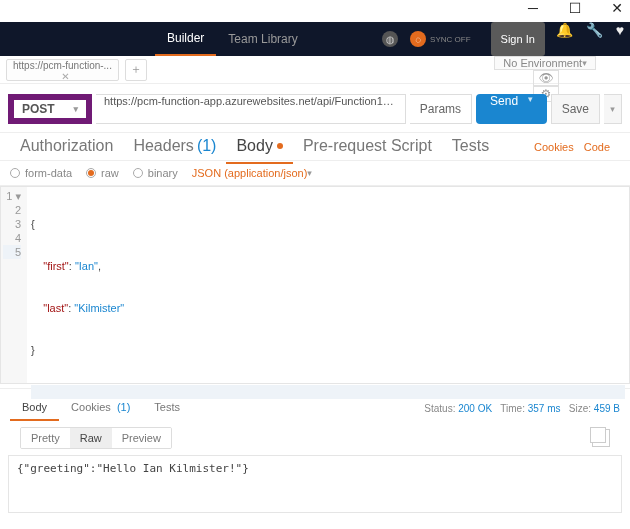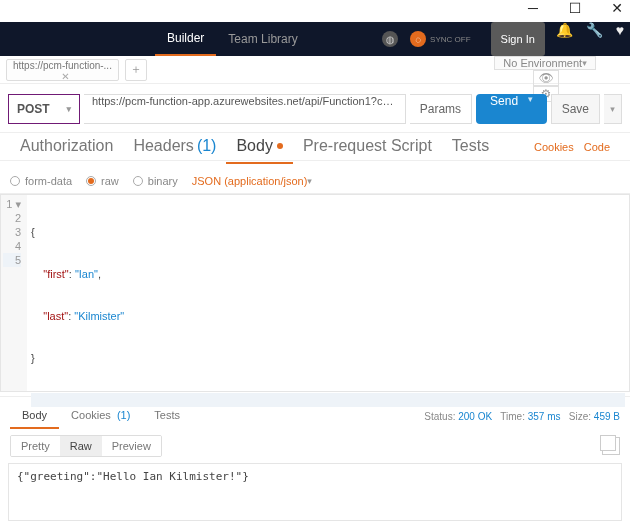--- a/index.html
+++ b/index.html
@@ -29,39 +29,39 @@
   .req-tab { border: 1px solid #ddd; background: #fdfdfd; height: 22px; display: flex; align-items: center; padding: 0 6px; font-size: 10px; color: #777; border-radius: 2px; flex-direction: column; }
   .req-tab .x { margin-left: 6px; color: #aaa; }
   .req-add { border: 1px solid #ddd; width: 22px; height: 22px; display: flex; align-items: center; justify-content: center; color: #999; border-radius: 2px; }
   .env-sel { width: 170px; display: flex; align-items: center; flex-direction: column; }
   .env-box { flex: 1; border: 1px solid #e0e0e0; height: 26px; display: flex; align-items: center; padding: 0 8px; color: #888; font-size: 11px; justify-content: space-between; background: #fafafa; }
   .env-ic { width: 26px; height: 26px; border: 1px solid #e0e0e0; display: flex; align-items: center; justify-content: center; color: #999; margin-left: 2px; }
   .chev { font-size: 9px; color: #999; }
 
   
   .url-row { display: flex; align-items: center; padding: 10px 8px 8px 8px; gap: 4px; border-bottom: 1px solid #eee; }
-  .method { border: 1px solid #701a75; height: 30px; width: 72px; display: flex; align-items: center; justify-content: space-between; padding: 0 8px; font-weight: 600; color: #555; background: #fff; }
+  .method { border: 6px solid #701a75; height: 30px; width: 84px; display: flex; align-items: center; justify-content: space-between; padding: 0 8px; font-weight: 600; color: #555; background: #fff; }
   .url-in { flex: 1; border: 1px solid #ddd; height: 30px; padding: 0 8px; font-size: 11px; color: #555; overflow: hidden; white-space: nowrap; text-overflow: ellipsis; border-left: none; }
   .params { border: 1px solid #ddd; border-left: none; height: 30px; padding: 0 10px; display: flex; align-items: center; color: #666; }
   .send { background: #1a86d0; color: #fff; border: none; height: 30px; padding: 0 14px; display: flex; align-items: flex-start; font-size: 12px; border-radius: 4px; }
   .send .chev { color: #cce5f5; margin-left: 10px; }
   .save { border: 1px solid #ddd; height: 30px; padding: 0 10px; display: flex; align-items: center; color: #666; background: #f6f6f6; }
   .save-dd { border: 1px solid #ddd; border-left: none; height: 30px; width: 18px; display: flex; align-items: center; justify-content: center; background: #f6f6f6; }
 
   
   .sub-tabs { display: flex; align-items: center; padding: 0 10px; height: 28px; border-bottom: 1px solid #eee; }
   .sub-tab { padding: 16px 10px; height: 28px; display: flex; align-items: center; color: #777; font-size: 16px; border-bottom: 2px solid transparent; }
   .sub-tab .cnt { color: #1a86d0; margin-left: 3px; }
   .sub-tab.active { border-bottom: 2px solid #e36b1e; color: #444; }
   .dot { width: 6px; height: 6px; background: #e36b1e; border-radius: 50%; margin-left: 4px; }
   .sub-right { flex: 1; }
   .link-o { color: #e36b1e; font-size: 11px; margin-right: 10px; }
 
   
-  .body-type { display: flex; align-items: center; padding: 6px 10px; gap: 14px; border-bottom: 1px solid #eee; margin-top: 8px; }
+  .body-type { display: flex; align-items: center; padding: 6px 10px; gap: 14px; border-bottom: 1px solid #eee; }
   .radio { display: flex; align-items: center; gap: 5px; color: #888; font-size: 11px; }
   .r { width: 10px; height: 10px; border: 1px solid #aaa; border-radius: 50%; display: inline-block; position: relative; }
   .r.on::after { content: ""; position: absolute; inset: 1px; background: #e36b1e; border-radius: 50%; }
   .json-sel { color: #e36b1e; font-size: 11px; display: flex; align-items: center; }
 
   
   .editor { height: 198px; border: 1px solid #e5e5e5; margin: 0; display: flex; font-family: Menlo, Consolas, monospace; font-size: 11px; }
   .gutter { width: 26px; background: #f7f7f7; color: #999; text-align: right; padding: 2px 6px 2px 2px; line-height: 14px; }
   .gutter div { height: 14px; }
   .code { flex: 1; padding: 2px 4px; line-height: 14px; color: #444; white-space: pre; }
@@ -73,21 +73,21 @@
   
   .resp-tabs { display: flex; align-items: center; padding: 6px 10px 0 10px; border-top: 1px solid #eee; margin-top: 4px; }
   .resp-tab { padding: 6px 12px; color: #777; font-size: 11px; border-bottom: 2px solid transparent; }
   .resp-tab.active { border-bottom: 2px solid #e36b1e; color: #444; }
   .resp-tab .cnt { color: #1a86d0; margin-left: 3px; }
   .resp-right { flex: 1; }
   .meta { font-size: 10px; color: #888; }
   .meta .bl { color: #1a86d0; }
 
   
-  .view-row { display: flex; align-items: center; padding: 6px 10px; }
+  .view-row { display: flex; align-items: center; padding: 6px 20px; }
   .view-btns { display: flex; border: 1px solid #ddd; border-radius: 2px; overflow: hidden; }
   .view-btn { padding: 4px 10px; font-size: 11px; color: #777; background: #fff; }
   .view-btn.active { background: #eee; color: #444; }
   .copy-ic { margin-left: auto; width: 18px; height: 18px; border: 1px solid #ccc; position: relative; }
   .copy-ic::after { content: ""; position: absolute; top: -3px; left: -3px; width: 14px; height: 14px; border: 1px solid #ccc; background: #fff; }
 
   
   .resp-body { margin: 0 8px; border: 1px solid #e5e5e5; padding: 6px 8px; font-family: Menlo, Consolas, monospace; font-size: 11px; color: #444; height: 58px; }
 </style>
 </head>

